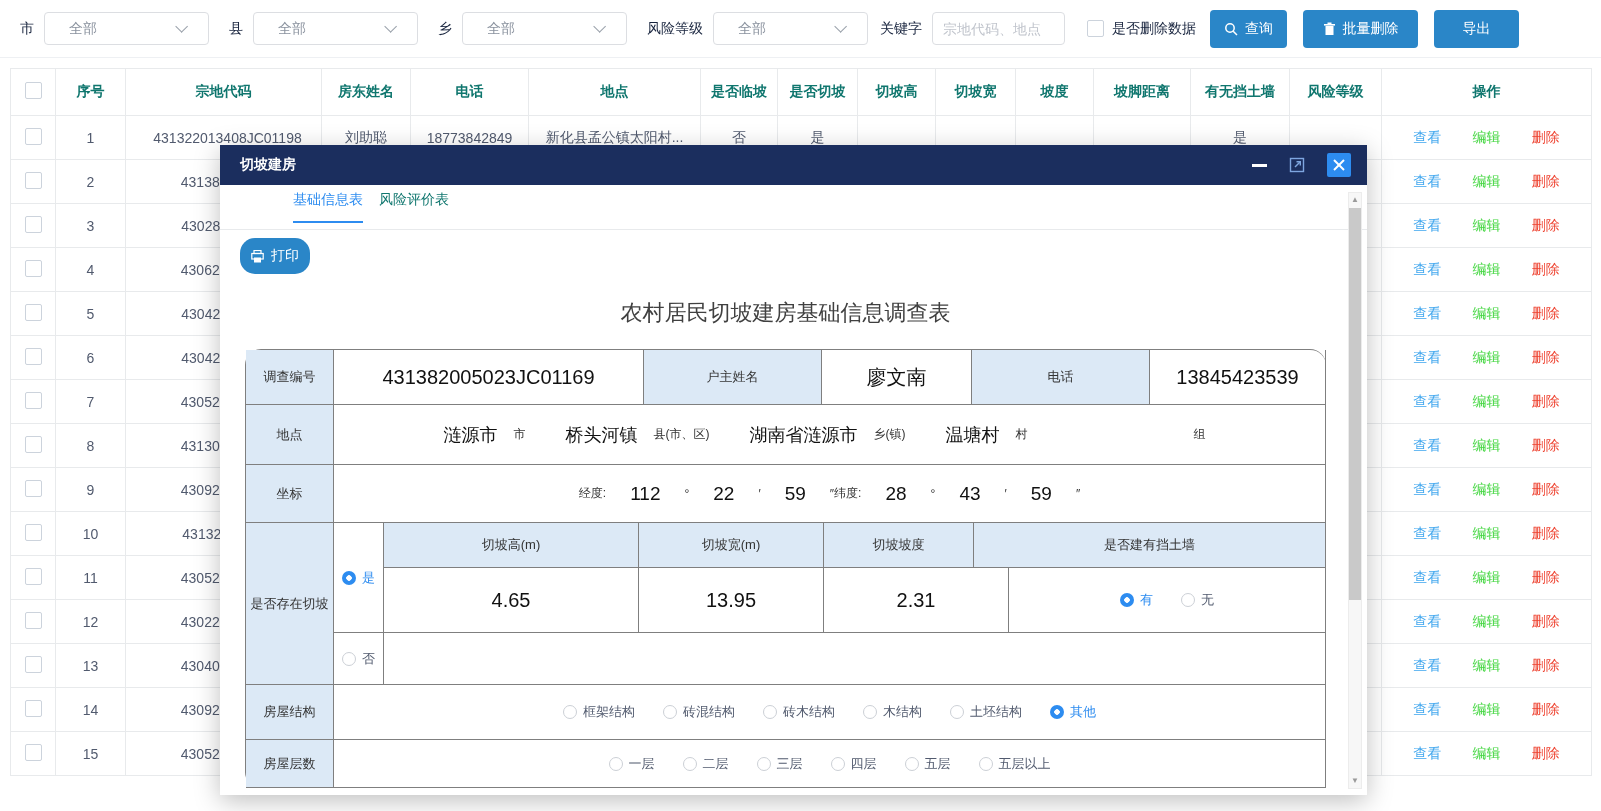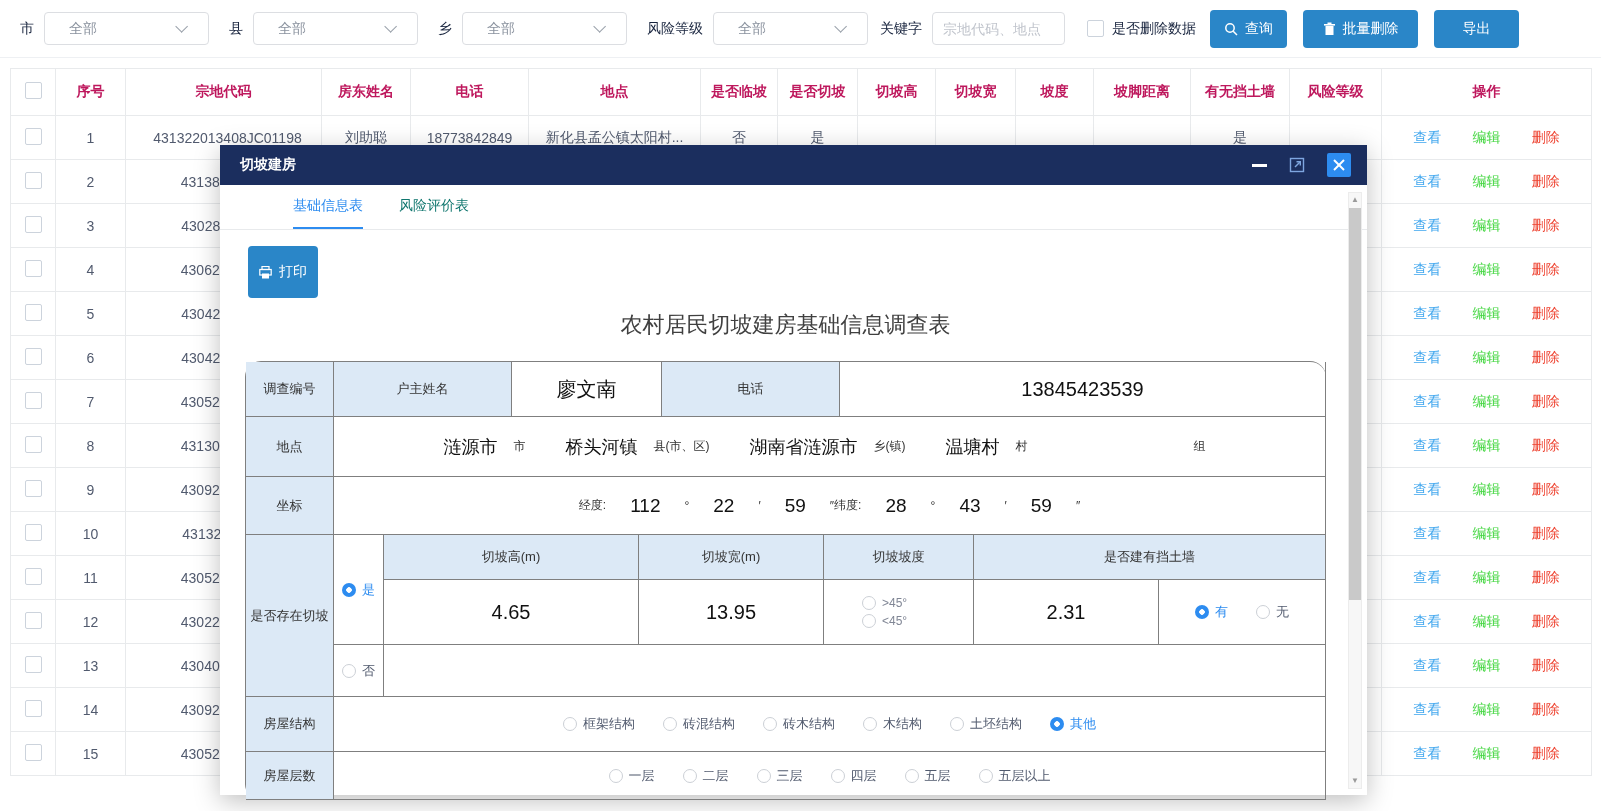--- a/index.html
+++ b/index.html
@@ -24,44 +24,44 @@
   .cb-group .cb-label{font-size:14px;color:#17233d;white-space:nowrap;}
   .btn{height:38px;border:none;border-radius:4px;background:#2a86c8;color:#fff;font-size:14px;
     display:flex;align-items:center;justify-content:center;gap:7px;cursor:pointer;font-family:inherit;}
   .btn-query{width:77px;margin-right:16px;}
   .btn-batch{width:115px;margin-right:16px;}
   .btn-export{width:85px;}
 
   
   table.grid{position:absolute;left:10px;top:68px;width:1581px;border-collapse:collapse;table-layout:fixed;}
   table.grid th,table.grid td{border:1px solid #e8eaec;text-align:center;overflow:hidden;white-space:nowrap;}
-  table.grid th{height:44px;font-size:14px;font-weight:bold;color:#be185d;background:#fff;}
+  table.grid th{height:44px;font-size:14px;font-weight:bold;color:#0f766e;background:#fff;}
   table.grid td{height:41px;font-size:14px;color:#515a6e;background:#fff;}
   td.code-cell{text-align:left;padding-left:9px;}
   td.actions-cell{padding:0;}
   .actions-wrap{display:flex;justify-content:space-evenly;align-items:center;height:100%;}
   a.lnk{font-size:14px;text-decoration:none;cursor:pointer;}
   a.view{color:#3fa6ee;} a.edit{color:#42d63f;} a.del{color:#ee3f2c;}
 
   
   .modal{position:absolute;left:220px;top:145px;width:1147px;height:650px;background:#fff;
     box-shadow:0 6px 24px rgba(0,0,0,.25);z-index:10;}
   .modal-header{height:40px;background:#1b2e5e;display:flex;align-items:center;padding:0 16px 0 20px;box-sizing:border-box;}
   .modal-title{color:#fff;font-size:14px;font-weight:bold;flex:1;}
   .win-ctl{display:flex;align-items:center;gap:22px;}
   .min-bar{width:15px;height:3px;background:#fff;cursor:pointer;}
   .max-icon{cursor:pointer;display:block;}
   .close-btn{width:24px;height:24px;background:#2d8cf0;border-radius:2px;display:flex;align-items:center;
     justify-content:center;cursor:pointer;}
-  .tabs{height:45px;border-bottom:1px solid #e8eaec;display:flex;align-items:flex-end;padding-left:73px;gap:36px;box-sizing:border-box;}
+  .tabs{height:45px;border-bottom:1px solid #e8eaec;display:flex;align-items:center;padding-left:73px;gap:16px;box-sizing:border-box;}
   .tab{font-size:14px;color:#0f766e;padding-bottom:12px;cursor:pointer;border-bottom:2px solid transparent;}
   .tab.active{color:#2d8cf0;border-bottom-color:#2d8cf0;}
   .modal-body{position:absolute;left:0;top:85px;right:0;bottom:0;background:#fff;padding:8px 0 0 20px;box-sizing:border-box;}
-  .btn-print{width:70px;height:52px;margin:8px;}
-  .form-title{width:1081px;margin:12px 0 0 5px;text-align:center;font-size:22px;color:#404040;line-height:30px;}
+  .btn-print{width:70px;height:36px;margin:0;border-radius:15px;}
+  .form-title{width:1081px;margin:24px 0 0 5px;text-align:center;font-size:22px;color:#404040;line-height:30px;}
 
   
   .ftable{width:1081px;margin:21px 0 0 5px;border-top:1px solid #7f7f7f;border-left:1px solid #7f7f7f;
     box-sizing:border-box;font-size:13px;color:#333;border-radius:16px;}
   .frow{display:flex;}
   .fcell{border-right:1px solid #7f7f7f;border-bottom:1px solid #7f7f7f;box-sizing:border-box;
     display:flex;align-items:center;justify-content:center;}
   .fcell.label{background:#dce9f6;}
   .fcell.sub{background:#dce9f6;}
   .big{font-size:20px;color:#111;}
@@ -571,20 +571,21 @@
         </svg>
         <span>打印</span>
       </button>
 
       <div class="form-title">农村居民切坡建房基础信息调查表</div>
 
       <div class="ftable">
 
         <div class="frow h55">
           <div class="fcell label w88 h55">调查编号</div>
+          <div class="fcell w310 h55 big">431382005023JC01169</div>
           <div class="fcell label w178 h55">户主姓名</div>
           <div class="fcell w150 h55 big">廖文南</div>
           <div class="fcell label w178 h55">电话</div>
           <div class="fcell w177 h55 big">13845423539</div>
         </div>
 
         <div class="frow h60">
           <div class="fcell label w88 h60">地点</div>
           <div class="fcell w177 h60">
             <span class="loc-val">涟源市</span>
@@ -633,30 +634,20 @@
               <div class="fr-grid">
                 <div class="subrow">
                     <div class="fcell sub sc0">切坡高(m)</div>
                     <div class="fcell sub sc1">切坡宽(m)</div>
                     <div class="fcell sub sc2">切坡坡度</div>
                     <div class="fcell sub sc4">是否建有挡土墙</div>
                   </div>
                 <div class="valrow">
                   <div class="fcell sc0 big">4.65</div>
                   <div class="fcell sc1 big">13.95</div>
-                  <div class="fcell sc2 vstack">
-                      <label class="radio-item">
-                        <span class="radio"></span>
-                        <span class="rlabel">&gt;45°</span>
-                      </label>
-                      <label class="radio-item">
-                        <span class="radio"></span>
-                        <span class="rlabel">&lt;45°</span>
-                      </label>
-                    </div>
                   <div class="fcell sc3 big">2.31</div>
                   <div class="fcell sc4 hgroup" style="border-right:1px solid #7f7f7f;">
                       <label class="radio-item checked">
                         <span class="radio on"></span>
                         <span class="rlabel">有</span>
                       </label>
                       <label class="radio-item">
                         <span class="radio"></span>
                         <span class="rlabel">无</span>
                       </label>

